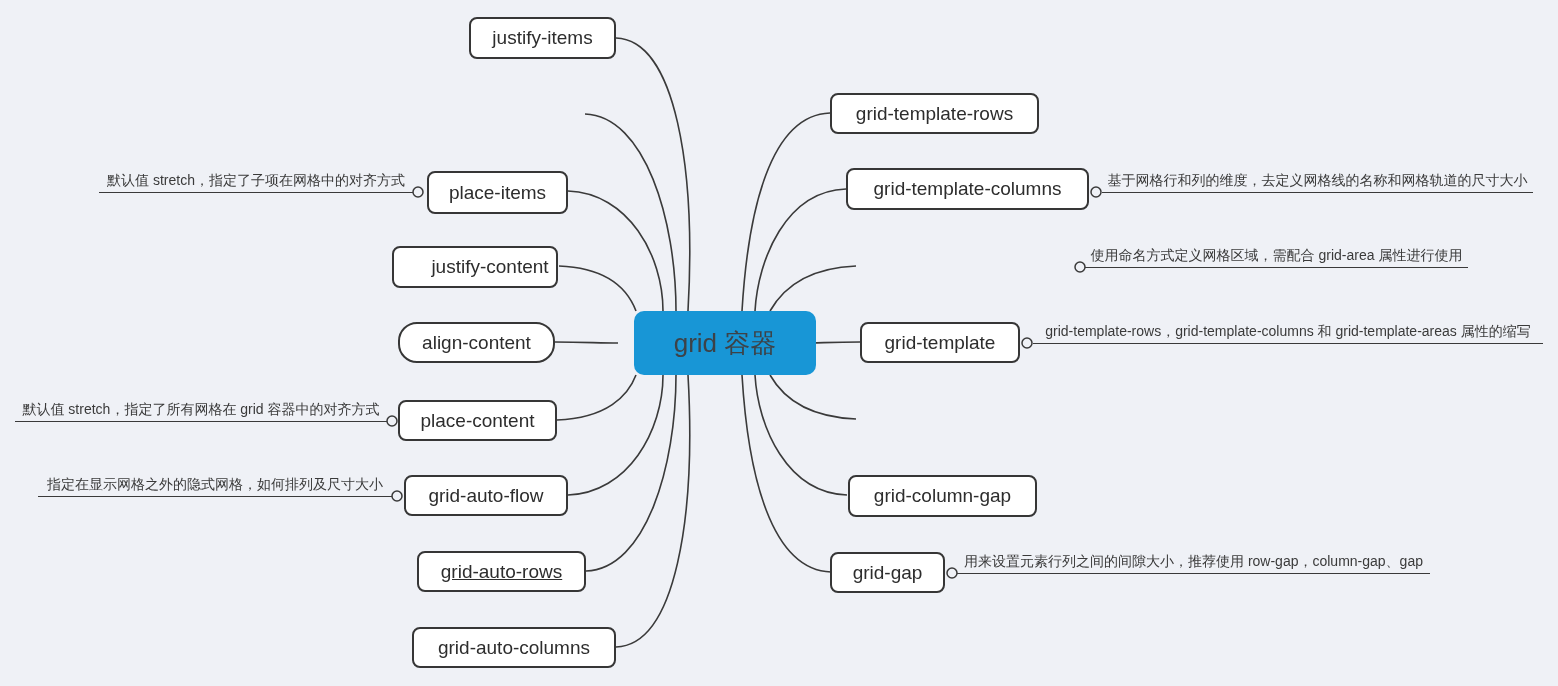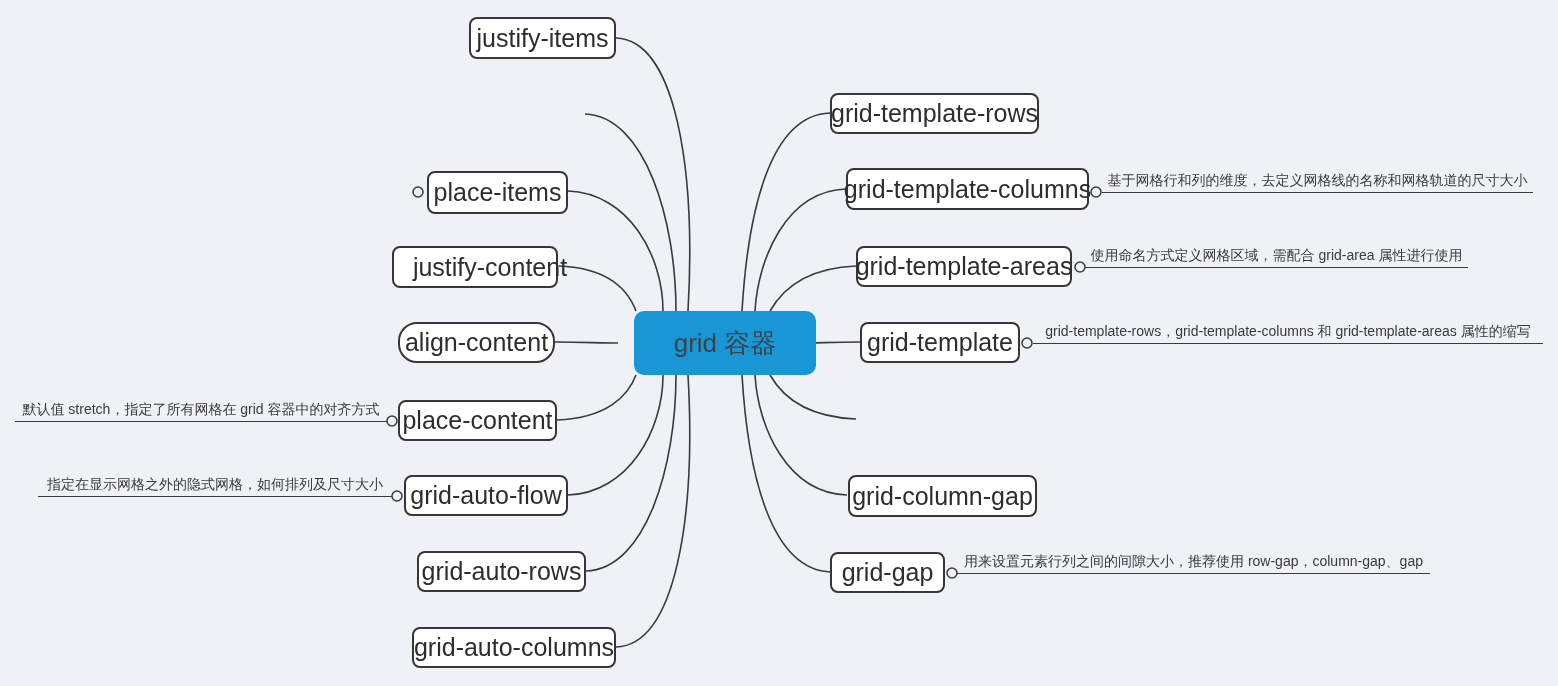--- a/index.html
+++ b/index.html
@@ -24,21 +24,21 @@
   .connector-layer circle{
     fill:var(--background,#eff1f6);stroke:currentColor;stroke-width:1.5;
   }
   .node{
     position:absolute;
     box-sizing:border-box;
     display:flex;align-items:center;justify-content:center;
     background:var(--node-bg,#ffffff);
     border:2px solid var(--node-border,#363636);
     border-radius:8px;
-    font-size:25px;
+    font-size:19px;
     color:var(--node-text,#2d2d2d);
     white-space:nowrap;
     cursor:default;
   }
   .node.root{
     background:var(--root-bg,#1896d6);
     border:none;
     border-radius:10px;
     font-size:26px;
     color:var(--root-text,#3d4247);
@@ -60,21 +60,21 @@
   #n-root{left:618px;top:311px;width:182px;height:64px;}
 
   
   #n-l1{left:469px;top:17px; width:147px;height:42px;}
   #n-l2{left:451px;top:93px; width:134px;height:42px;}
   #n-l3{left:427px;top:171px;width:141px;height:43px;}
   #n-l4{left:392px;top:246px;width:166px;height:42px;padding-left:30px;}
   #n-l5{left:398px;top:322px;width:157px;height:41px;border-radius:19px;}
   #n-l6{left:398px;top:400px;width:159px;height:41px;}
   #n-l7{left:404px;top:475px;width:164px;height:41px;}
-  #n-l8{left:417px;top:551px;width:169px;height:41px;}
+  #n-l8{left:417px;top:551px;width:169px;height:41px;text-decoration:underline;}
   #n-l9{left:412px;top:627px;width:204px;height:41px;}
 
   
   #n-r1{left:830px;top:93px; width:209px;height:41px;}
   #n-r2{left:846px;top:168px;width:243px;height:42px;}
   #n-r3{left:856px;top:246px;width:216px;height:41px;}
   #n-r4{left:860px;top:322px;width:160px;height:41px;}
   #n-r5{left:856px;top:399px;width:157px;height:41px;}
   #n-r6{left:848px;top:475px;width:189px;height:42px;}
   #n-r7{left:830px;top:552px;width:115px;height:41px;}
@@ -128,25 +128,25 @@
   <div class="node" id="n-l3">place-items</div>
   <div class="node" id="n-l4">justify-content</div>
   <div class="node" id="n-l5">align-content</div>
   <div class="node" id="n-l6">place-content</div>
   <div class="node" id="n-l7">grid-auto-flow</div>
   <div class="node" id="n-l8">grid-auto-rows</div>
   <div class="node" id="n-l9">grid-auto-columns</div>
 
   <div class="node" id="n-r1">grid-template-rows</div>
   <div class="node" id="n-r2">grid-template-columns</div>
-  <div class="node" id="n-r3">grid-template-areas</div>
   <div class="node" id="n-r4">grid-template</div>
   <div class="node" id="n-r6">grid-column-gap</div>
   <div class="node" id="n-r7">grid-gap</div>
 
+  <div class="note" id="note-l3">默认值 stretch，指定了子项在网格中的对齐方式</div>
   <div class="note" id="note-l6">默认值 stretch，指定了所有网格在 grid 容器中的对齐方式</div>
   <div class="note" id="note-l7">指定在显示网格之外的隐式网格，如何排列及尺寸大小</div>
   <div class="note" id="note-r2">基于网格行和列的维度，去定义网格线的名称和网格轨道的尺寸大小</div>
   <div class="note" id="note-r3">使用命名方式定义网格区域，需配合 grid-area 属性进行使用</div>
   <div class="note" id="note-r4">grid-template-rows，grid-template-columns 和 grid-template-areas 属性的缩写</div>
   <div class="note" id="note-r7">用来设置元素行列之间的间隙大小，推荐使用 row-gap，column-gap、gap</div>
 
 </div>
 
 </body></html>

